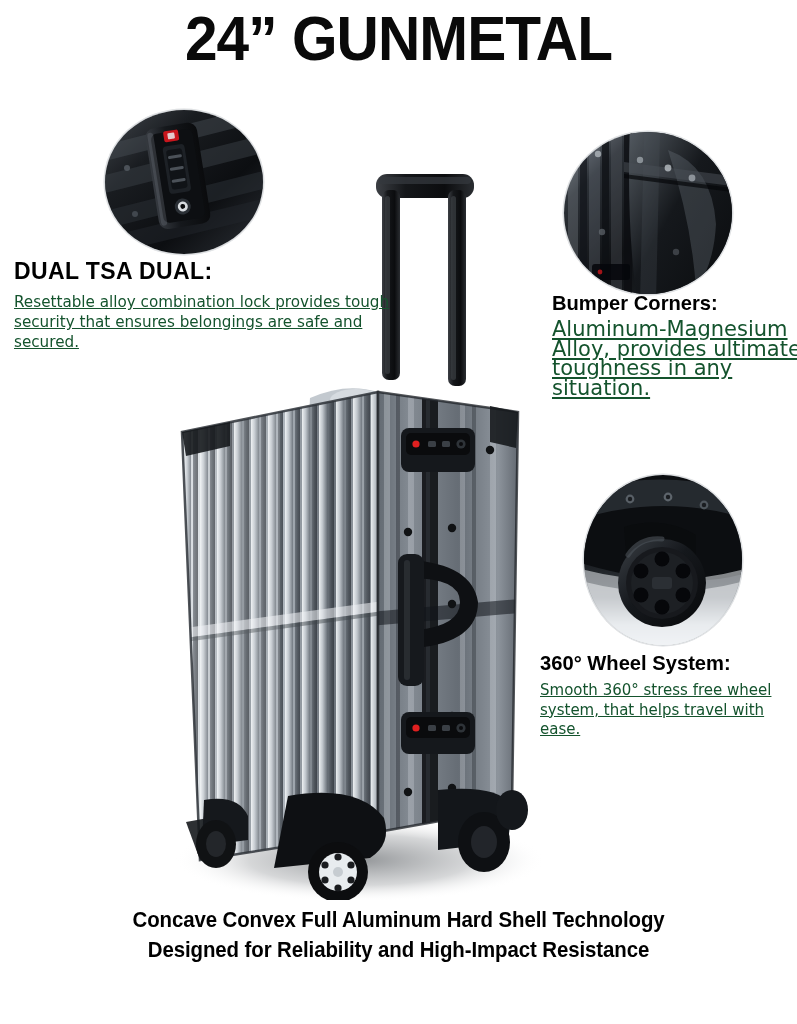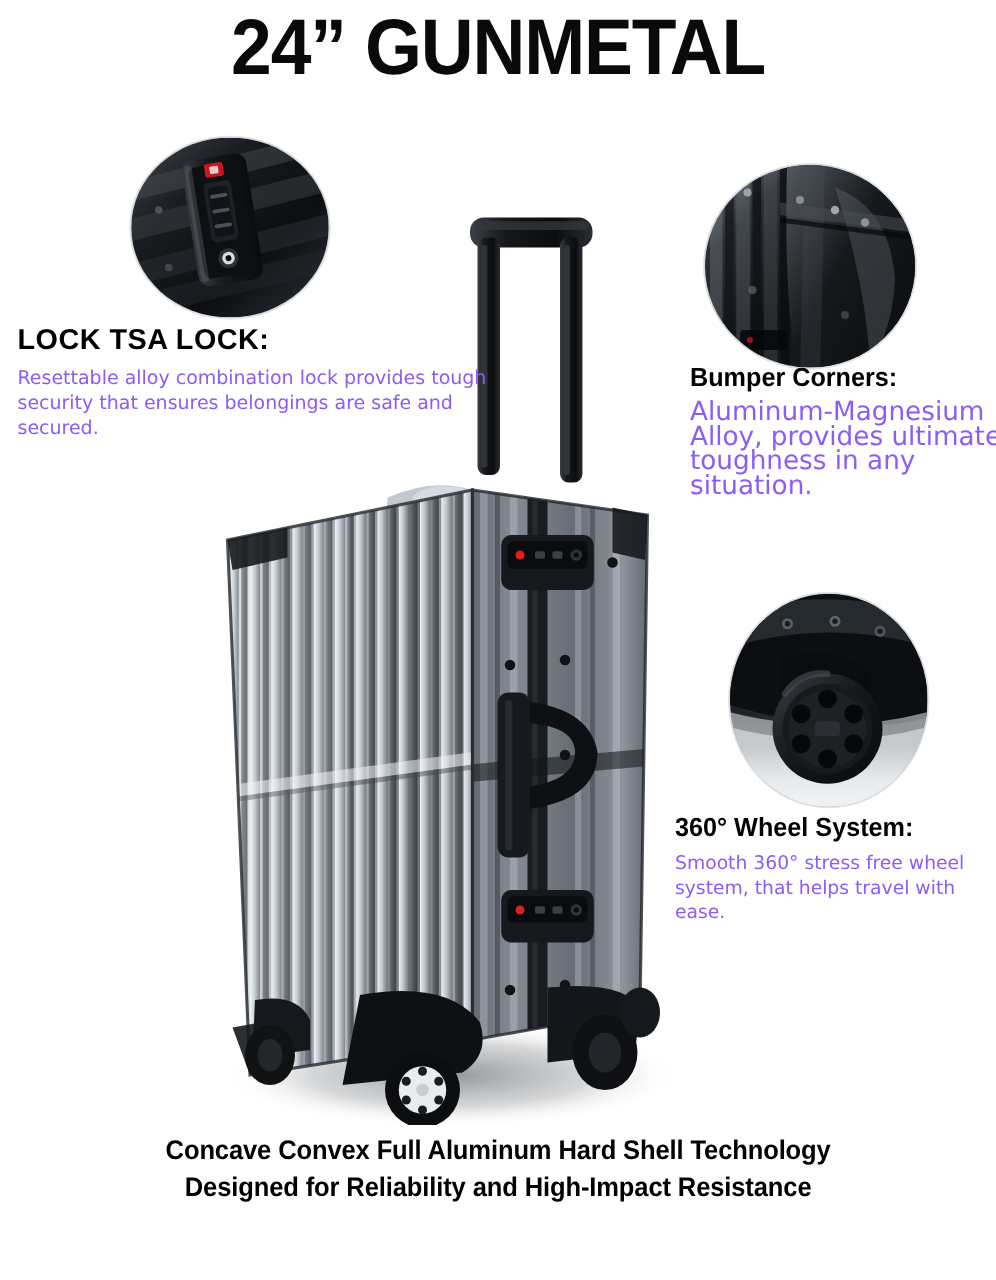--- a/index.html
+++ b/index.html
@@ -45,21 +45,22 @@
   
   .callout-heading {
     font-family: "Liberation Sans", sans-serif;
     font-weight: bold;
     color: #000000;
     white-space: nowrap;
   }
   .callout-body {
     font-family: "DejaVu Sans", sans-serif;
     font-weight: normal;
-    color: #8b5cf6;
+    color: #14532d;
+    text-decoration: underline;
   }
 
   #tsa-text {
     position: absolute;
     left: 14px;
     top: 258px;
     width: 380px;
   }
   #tsa-text .callout-heading {
     font-size: 23px;
@@ -490,21 +491,21 @@
       <circle cx="57" cy="120" r="7.5" fill="#06070a"></circle>
       <circle cx="57" cy="96" r="7.5" fill="#06070a"></circle>
 
       <rect x="68" y="102" width="20" height="12" rx="3" fill="#2b2f34"></rect>
 
       <path d="M 44,80 Q 56,62 78,64" stroke="#4c535a" stroke-width="5" fill="none" opacity="0.6" stroke-linecap="round"></path>
     </svg>
   </div>
 
   <div id="tsa-text">
-    <div class="callout-heading">LOCK TSA LOCK:</div>
+    <div class="callout-heading">DUAL TSA DUAL:</div>
     <div class="callout-body">Resettable alloy combination lock provides tough security that ensures belongings are safe and secured.</div>
   </div>
 
   <div id="bumper-text">
     <div class="callout-heading">Bumper Corners:</div>
     <div class="callout-body">Aluminum-Magnesium Alloy, provides ultimate toughness in any situation.</div>
   </div>
 
   <div id="wheel-text">
     <div class="callout-heading">360° Wheel System:</div>

